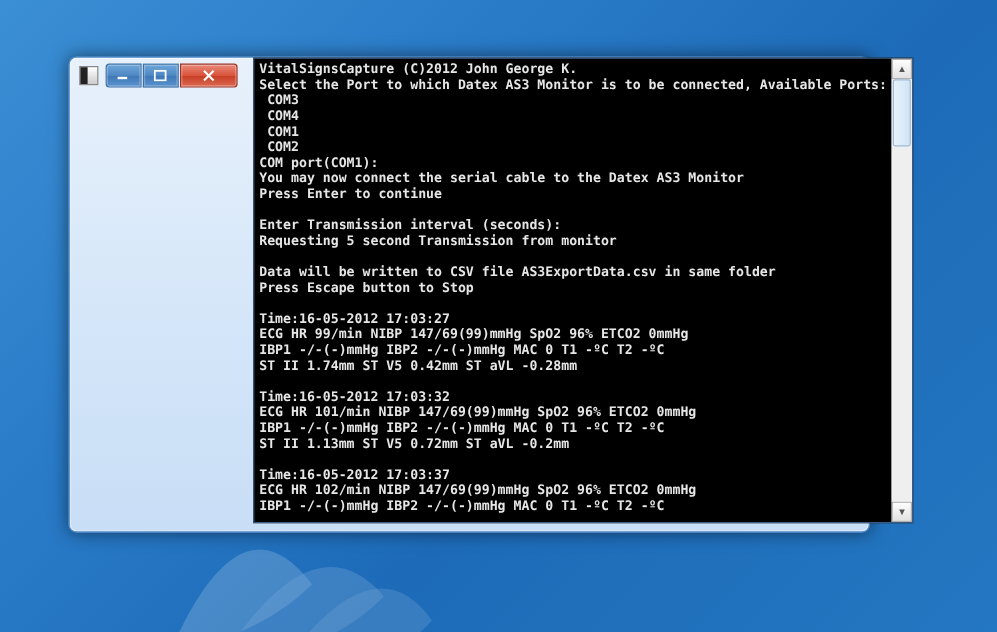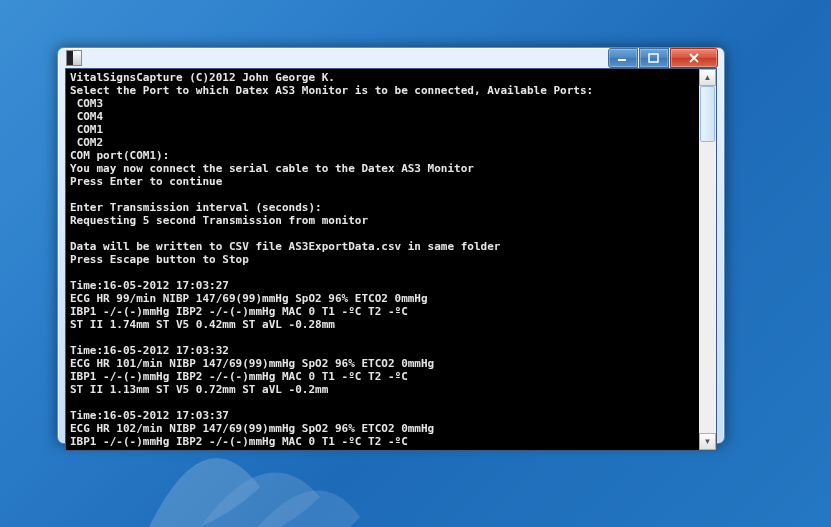--- a/index.html
+++ b/index.html
@@ -23,21 +23,21 @@
       position: absolute;
       left: 57px;
       top: 47px;
       width: 668px;
       height: 397px;
       background: linear-gradient(180deg, #e8f1fb 0%, #d6e7f9 50%, #c8def6 100%);
       border: 1px solid #5a8bc4;
       border-radius: 7px;
       box-shadow: 0 0 14px rgba(0,0,0,0.5), inset 0 0 0 1px rgba(255,255,255,0.5);
       display: flex;
-      flex-direction: column;
+      flex-direction: row;
     }
     .titlebar {
       height: 30px;
       display: flex;
       align-items: center;
       padding: 0 6px 0 8px;
       position: relative;
     }
     .app-icon {
       width: 16px;

